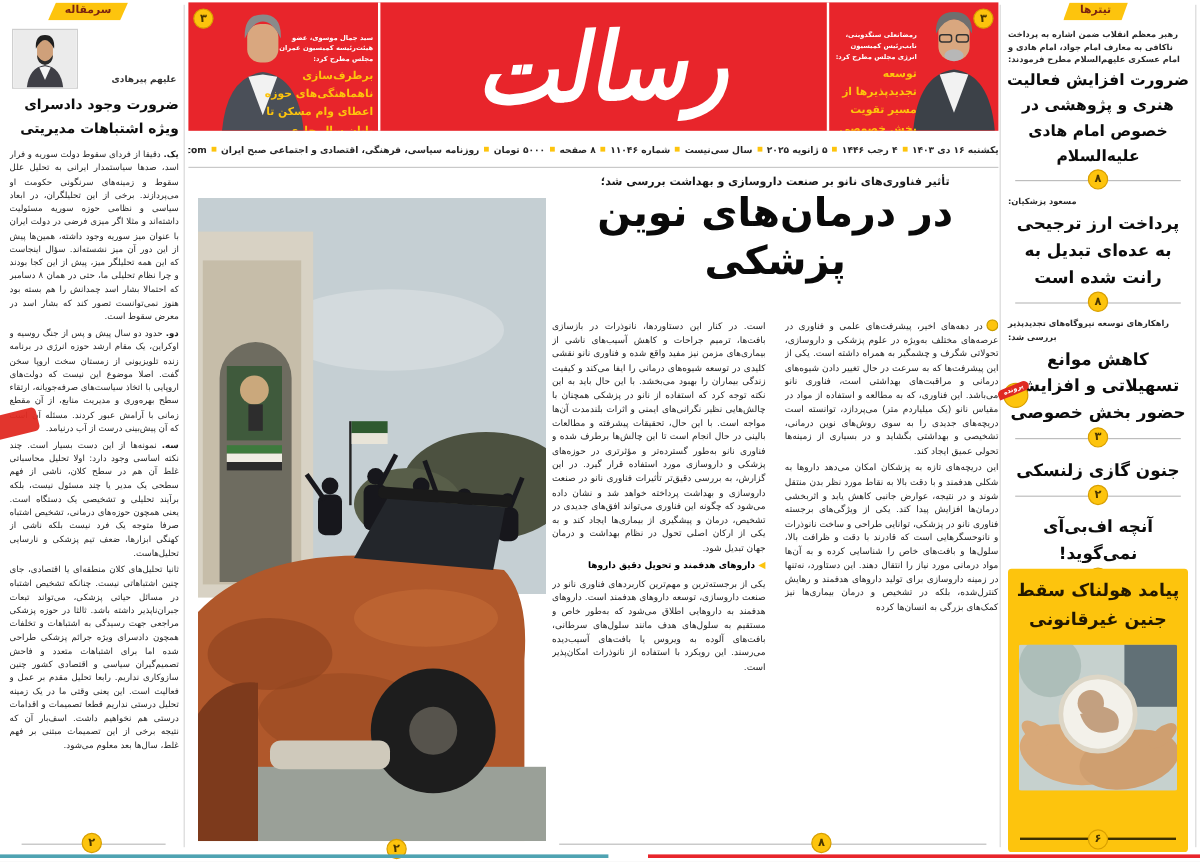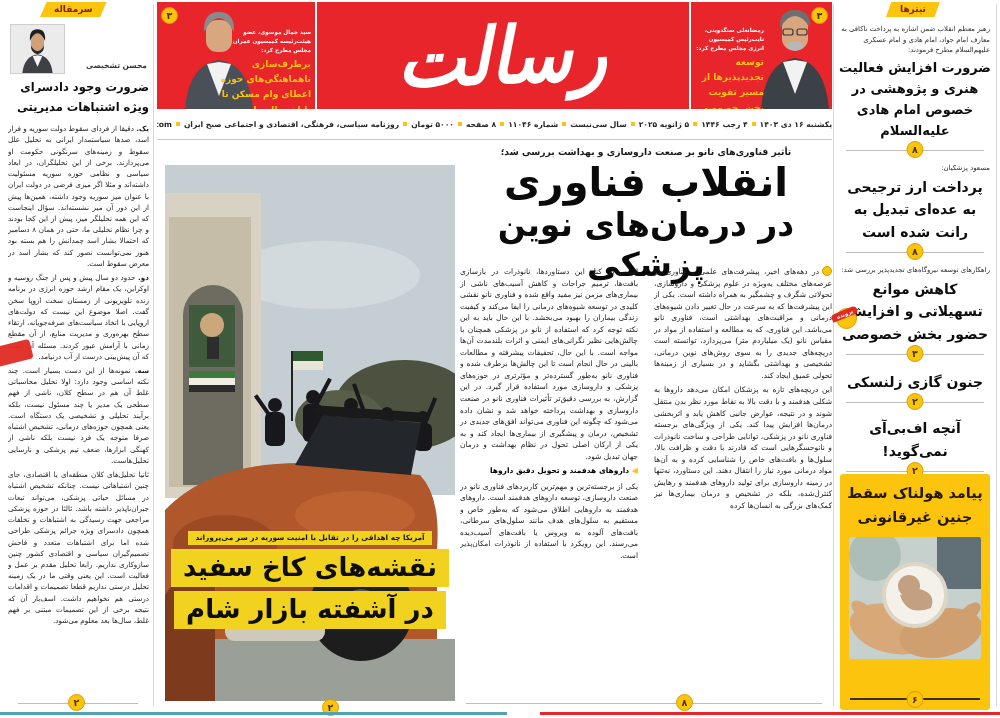--- a/index.html
+++ b/index.html
@@ -10,21 +10,21 @@
   .tab{position:absolute;background:#FDC40D;color:#7a2410;font-weight:bold;font-size:9px;
        padding:2px 14px 3px;clip-path:polygon(10% 0,100% 0,90% 100%,0 100%);white-space:nowrap;}
   
   .pbadge{width:17px;height:17px;border-radius:50%;background:#FDC40D;border:1px solid #d89f00;
           color:#4a3600;font-size:9.5px;font-weight:bold;display:flex;align-items:center;
           justify-content:center;box-sizing:border-box;}
   .sep{position:relative;height:1px;background:#bdbdbd;margin:9px 10px;}
   .sep .pbadge{position:absolute;top:-9px;left:50%;transform:translateX(-50%);}
   
   #hl-col{position:absolute;left:836px;top:0;width:158px;height:718px;}
-  .hl-kicker{font-size:6.9px;font-weight:normal;line-height:1.55;text-align:right;color:#2a2a2a;
+  .hl-kicker{font-size:6.9px;font-weight:bold;line-height:1.55;text-align:left;color:#2a2a2a;
              margin:4px 4px 2px;}
   .hl-title{font-size:13px;font-weight:800;line-height:1.6;text-align:center;color:#0d0d0d;
             margin:2px 2px;}
   .ribbon-badge{position:absolute;width:26px;height:26px;}
   .ribbon-badge .circ{position:absolute;left:2px;top:4px;width:21px;height:21px;border-radius:50%;
         background:#FDC40D;border:1px solid #d89f00;box-sizing:border-box;}
   .ribbon-badge .rib{position:absolute;left:-3px;top:6px;background:#E02A22;color:#fff;
         font-size:5.5px;font-weight:bold;padding:1px 5px;border-radius:5px 5px 5px 0;
         transform:rotate(-22deg);}
   .feature-box{position:absolute;left:4px;right:4px;top:474px;bottom:8px;background:#FDC40D;
@@ -164,21 +164,20 @@
       <span class="dot-sq"></span>
     <span>روزنامه سیاسی، فرهنگی، اقتصادی و اجتماعی صبح ایران</span>
       <span class="dot-sq"></span>
     <span style="direction:ltr;">www.resalat-news.com</span>
 
   </div>
   <div id="mh-rule"></div>
 
   <div id="article">
     <div class="art-kicker">تأثیر فناوری‌های نانو بر صنعت داروسازی و بهداشت بررسی شد؛</div>
-    <div class="art-title1">انقلاب فناوری</div>
     <div class="art-title2">در درمان‌های نوین پزشکی</div>
 
     <div class="art-col" id="art-col1">
       <p><span class="lead-dot"></span><span>در دهه‌های اخیر، پیشرفت‌های علمی و فناوری در عرصه‌های مختلف به‌ویژه در علوم پزشکی و داروسازی، تحولاتی شگرف و چشمگیر به همراه داشته است. یکی از این پیشرفت‌ها که به سرعت در حال تغییر دادن شیوه‌های درمانی و مراقبت‌های بهداشتی است، فناوری نانو می‌باشد. این فناوری، که به مطالعه و استفاده از مواد در مقیاس نانو (یک میلیاردم متر) می‌پردازد، توانسته است دریچه‌های جدیدی را به سوی روش‌های نوین درمانی، تشخیصی و بهداشتی بگشاید و در بسیاری از زمینه‌ها تحولی عمیق ایجاد کند.</span></p>
       <p>این دریچه‌های تازه به پزشکان امکان می‌دهد داروها به شکلی هدفمند و با دقت بالا به نقاط مورد نظر بدن منتقل شوند و در نتیجه، عوارض جانبی کاهش یابد و اثربخشی درمان‌ها افزایش پیدا کند. یکی از ویژگی‌های برجسته فناوری نانو در پزشکی، توانایی طراحی و ساخت نانوذرات و نانوحسگرهایی است که قادرند با دقت و ظرافت بالا، سلول‌ها و بافت‌های خاص را شناسایی کرده و به آن‌ها مواد درمانی مورد نیاز را انتقال دهند. این دستاورد، نه‌تنها در زمینه داروسازی برای تولید داروهای هدفمند و رهایش کنترل‌شده، بلکه در تشخیص و درمان بیماری‌ها نیز کمک‌های بزرگی به انسان‌ها کرده</p>
     </div>
     <div class="art-col" id="art-col2">
       <p>است. در کنار این دستاوردها، نانوذرات در بازسازی بافت‌ها، ترمیم جراحات و کاهش آسیب‌های ناشی از بیماری‌های مزمن نیز مفید واقع شده و فناوری نانو نقشی کلیدی در توسعه شیوه‌های درمانی را ایفا می‌کند و کیفیت زندگی بیماران را بهبود می‌بخشد. با این حال باید به این نکته توجه کرد که استفاده از نانو در پزشکی همچنان با چالش‌هایی نظیر نگرانی‌های ایمنی و اثرات بلندمدت آن‌ها مواجه است. با این حال، تحقیقات پیشرفته و مطالعات بالینی در حال انجام است تا این چالش‌ها برطرف شده و فناوری نانو به‌طور گسترده‌تر و مؤثرتری در حوزه‌های پزشکی و داروسازی مورد استفاده قرار گیرد. در این گزارش، به بررسی دقیق‌تر تأثیرات فناوری نانو در صنعت داروسازی و بهداشت پرداخته خواهد شد و نشان داده می‌شود که چگونه این فناوری می‌تواند افق‌های جدیدی در تشخیص، درمان و پیشگیری از بیماری‌ها ایجاد کند و به یکی از ارکان اصلی تحول در نظام بهداشت و درمان جهان تبدیل شود.</p>
       <p class="subhead"><span class="tri">◀</span> <span>داروهای هدفمند و تحویل دقیق داروها</span></p>
       <p>یکی از برجسته‌ترین و مهم‌ترین کاربردهای فناوری نانو در صنعت داروسازی، توسعه داروهای هدفمند است. داروهای هدفمند به داروهایی اطلاق می‌شود که به‌طور خاص و مستقیم به سلول‌های هدف مانند سلول‌های سرطانی، بافت‌های آلوده به ویروس یا بافت‌های آسیب‌دیده می‌رسند. این رویکرد با استفاده از نانوذرات امکان‌پذیر است.</p>
@@ -230,42 +229,37 @@
       <rect x="150" y="244" width="112" height="10" rx="4" fill="#1a1a1a" transform="rotate(4 206 249)"></rect>
       <ellipse cx="60" cy="380" rx="52" ry="30" fill="#8a3f1e" opacity="0.55"></ellipse>
       <ellipse cx="190" cy="350" rx="60" ry="24" fill="#c46a35" opacity="0.6"></ellipse>
       <ellipse cx="120" cy="430" rx="70" ry="34" fill="#94451f" opacity="0.5"></ellipse>
       <rect y="474" width="290" height="62" fill="#9aa098"></rect>
       <circle cx="196" cy="444" r="52" fill="#1d1d1d"></circle>
       <circle cx="196" cy="444" r="20" fill="#56534c"></circle>
       <rect x="60" y="452" width="100" height="24" rx="9" fill="#cfc9bb"></rect>
       <path d="M0 430 Q20 400 50 404 L50 536 L0 536 Z" fill="#7d3a1c"></path>
     </svg>
-    <div class="cap-wrap">
-      <div><span class="cap-kicker">آمریکا چه اهدافی را در تقابل با امنیت سوریه در سر می‌پروراند</span></div>
-      <div class="cap-line"><span class="cap-title">نقشه‌های کاخ سفید</span></div>
-      <div class="cap-line"><span class="cap-title">در آشفته بازار شام</span></div>
-    </div>
   </div>
   <span class="pbadge" id="photo-badge">۲</span>
 
   <div id="edit-col">
     <div class="tab" style="left:34px;top:2px;text-align:right;">سرمقاله</div>
     <div class="ed-author-row">
       <div class="ed-photo">
         <svg width="100%" height="100%" viewBox="0 0 56 46" preserveAspectRatio="none">
           <rect width="56" height="46" fill="#ebebeb"></rect>
           <path d="M12 46 Q14 30 28 28 Q42 30 44 46 Z" fill="#3f3f46"></path>
           <path d="M23 30 L28 29 L33 30 L28 40 Z" fill="#f5f5f5"></path>
           <rect x="21" y="8" width="14" height="18" rx="6" fill="#cfa07a"></rect>
           <path d="M20 15 Q19 4 28 4 Q37 4 36 15 Q32 8 28 8 Q24 8 20 15 Z" fill="#1f1f1f"></path>
           <path d="M21 20 Q28 30 35 20 Q35 27 28 28 Q21 27 21 20 Z" fill="#2b2b2b"></path>
         </svg>
       </div>
-      <div class="ed-author">محسن تشخیصی</div>
+      <div class="ed-author">علیهم پیرهادی</div>
     </div>
     <div class="ed-title">ضرورت وجود دادسرای ویژه اشتباهات مدیریتی</div>
     <div class="ed-body">
       <p><span class="lead-word">یک.</span><span> دقیقا از فردای سقوط دولت سوریه و فرار اسد، صدها سیاستمدار ایرانی به تحلیل علل سقوط و زمینه‌های سرنگونی حکومت او می‌پردازند. برخی از این تحلیلگران، در ابعاد سیاسی و نظامی حوزه سوریه مسئولیت داشته‌اند و مثلا اگر میزی فرضی در دولت ایران با عنوان میز سوریه وجود داشته، همین‌ها پیش از این دور آن میز نشسته‌اند. سؤال اینجاست که این همه تحلیلگر میز، پیش از این کجا بودند و چرا نظام تحلیلی ما، حتی در همان ۸ دسامبر که احتمالا بشار اسد چمدانش را هم بسته بود هنوز نمی‌توانست تصور کند که بشار اسد در معرض سقوط است.</span></p>
       <p><span class="lead-word">دو.</span><span> حدود دو سال پیش و پس از جنگ روسیه و اوکراین، یک مقام ارشد حوزه انرژی در برنامه زنده تلویزیونی از زمستان سخت اروپا سخن گفت. اصلا موضوع این نیست که دولت‌های اروپایی با اتخاذ سیاست‌های صرفه‌جویانه، ارتقاء سطح بهره‌وری و مدیریت منابع، از آن مقطع زمانی با آرامش عبور کردند. مسئله آن است که آن پیش‌بینی درست از آب درنیامد.</span></p>
       <p><span class="lead-word">سه.</span><span> نمونه‌ها از این دست بسیار است. چند نکته اساسی وجود دارد: اولا تحلیل محاسباتی غلط آن هم در سطح کلان، ناشی از فهم سطحی یک مدیر یا چند مسئول نیست، بلکه برآیند تحلیلی و تشخیصی یک دستگاه است. یعنی همچون حوزه‌های درمانی، تشخیص اشتباه صرفا متوجه یک فرد نیست بلکه ناشی از کهنگی ابزارها، ضعف تیم پزشکی و نارسایی تحلیل‌هاست.</span></p>
       <p><span class="lead-word"></span><span>ثانیا تحلیل‌های کلان منطقه‌ای یا اقتصادی، جای چنین اشتباهاتی نیست. چنانکه تشخیص اشتباه در مسائل حیاتی پزشکی، می‌تواند تبعات جبران‌ناپذیر داشته باشد. ثالثا در حوزه پزشکی مراجعی جهت رسیدگی به اشتباهات و تخلفات همچون دادسرای ویژه جرائم پزشکی طراحی شده اما برای اشتباهات متعدد و فاحش تصمیم‌گیران سیاسی و اقتصادی کشور چنین سازوکاری نداریم. رابعا تحلیل مقدم بر عمل و فعالیت است. این یعنی وقتی ما در یک زمینه تحلیل درستی نداریم قطعا تصمیمات و اقدامات درستی هم نخواهیم داشت. اسف‌بار آن که نتیجه برخی از این تصمیمات مبتنی بر فهم غلط، سال‌ها بعد معلوم می‌شود.</span></p>
     </div>
   </div>
   <div class="clip-ribbon"></div>

